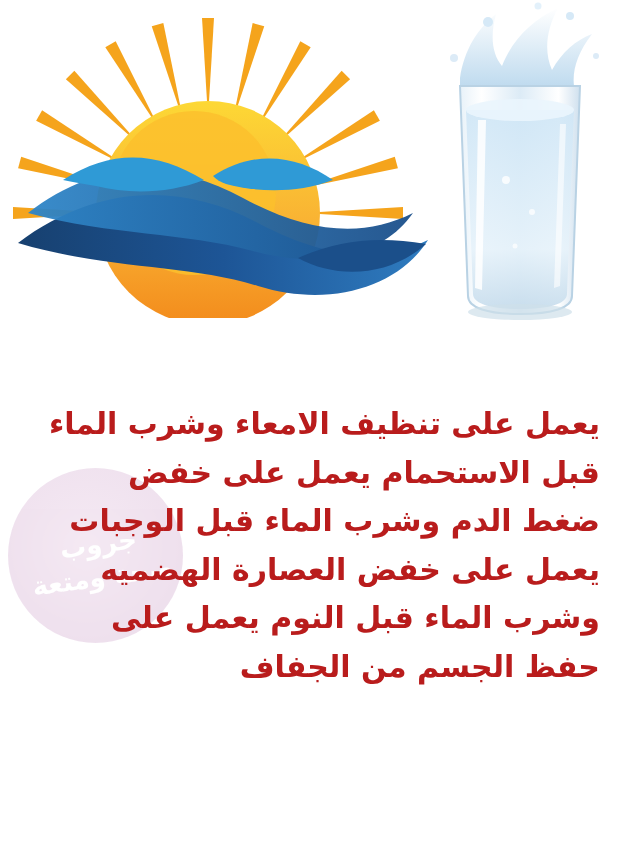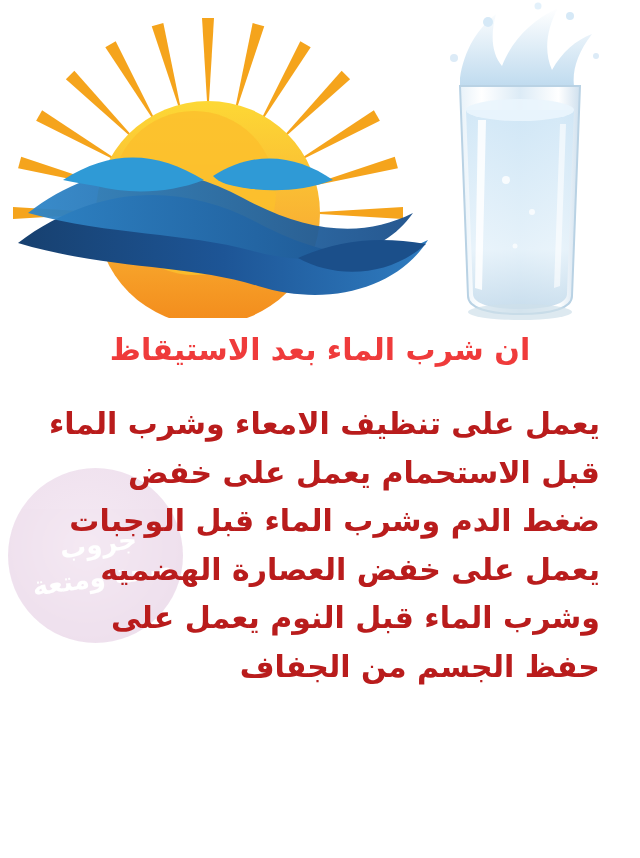--- a/index.html
+++ b/index.html
@@ -207,17 +207,16 @@
       <path d="M140,124 L146,124 L140,286 L134,288 Z" fill="#ffffff" opacity="0.6"></path>
 
       <circle cx="86" cy="180" r="4" fill="#ffffff" opacity="0.8"></circle>
       <circle cx="112" cy="212" r="3" fill="#ffffff" opacity="0.75"></circle>
       <circle cx="95" cy="246" r="2.5" fill="#ffffff" opacity="0.7"></circle>
 
       <ellipse cx="100" cy="312" rx="52" ry="8" fill="#cfdfea" opacity="0.7"></ellipse>
     </svg>
   </div>
 
-  <div class="headline">ان شرب الماء بعد الاستيقاظ</div>
 
   <div class="body-text">يعمل على تنظيف الامعاء وشرب الماء قبل الاستحمام يعمل على خفض ضغط الدم وشرب الماء قبل الوجبات يعمل على خفض العصارة الهضميه وشرب الماء قبل النوم يعمل على حفظ الجسم من الجفاف</div>
 
 </div>
 
 </body></html>

